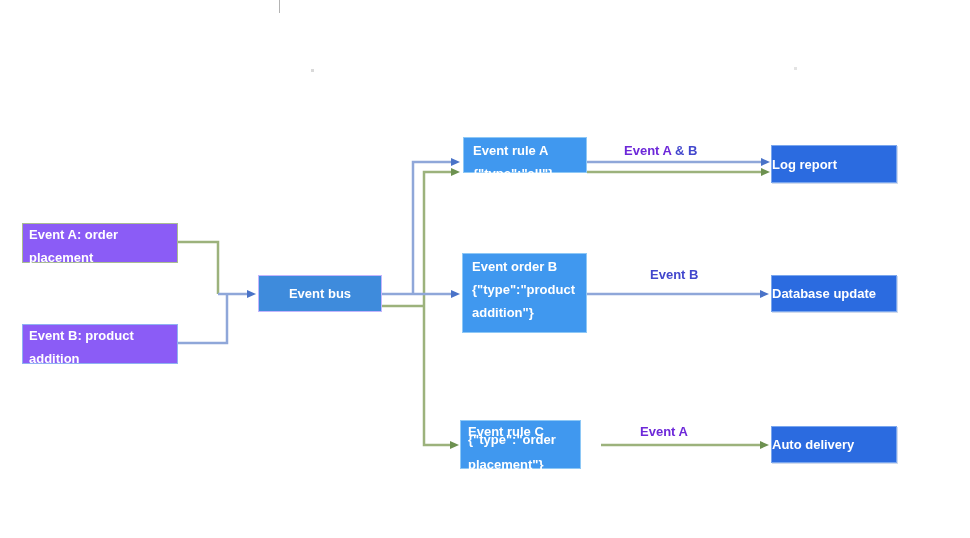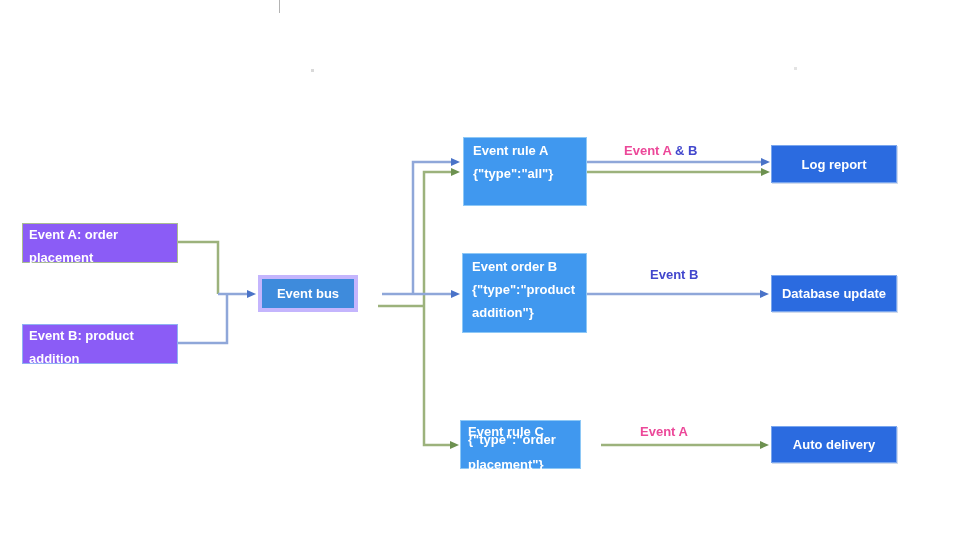--- a/index.html
+++ b/index.html
@@ -45,62 +45,62 @@
   }
   .src-b {
     left: 22px; top: 324px;
     background: #8b5cf6;
     border: 1px solid #8fb2f2;
   }
 
   
   .bus {
     left: 258px; top: 275px;
-    width: 100px; height: 37px;
+    width: 124px; height: 37px;
     background: #3e8bdc;
-    border: 4px solid #c4b5fd;
+    border: 1px solid #c4b5fd;
     display: flex; align-items: center; justify-content: center;
   }
 
   
   .rule {
     background: #4098ef;
     border: 1px solid #8ec8f6;
     padding: 6px 0 0 9px;
   }
   .rule .ln { margin-bottom: 10px; }
-  .rule-a { left: 463px; top: 137px; width: 124px; height: 69px; }
+  .rule-a { left: 463px; top: 137px; width: 124px; height: 36px; }
   .rule-b { left: 462px; top: 253px; width: 125px; height: 80px; }
   .rule-c { left: 460px; top: 420px; width: 121px; height: 49px; padding: 0; }
   .rule-c .ln { position: absolute; left: 7px; margin: 0; }
   .rule-c .ln1 { top: 4px; }
   .rule-c .ln2 { top: 12px; }
   .rule-c .ln3 { top: 37px; }
 
   
   .target {
     width: 126px; height: 37px;
     background: #2b6be0;
     border: 1px solid #7aa6ee;
-    display: flex; align-items: center; justify-content: center;
+    display: flex; align-items: center; 
     box-shadow: 1px 1px 0 rgba(120,150,200,0.35);
   }
   .target-log      { left: 771px; top: 145px; height: 38px; }
   .target-database { left: 771px; top: 275px; }
   .target-auto     { left: 771px; top: 426px; }
 
   
   .edge-label {
     position: absolute;
     z-index: 3;
     font-weight: 700;
     font-size: 13px;
     white-space: nowrap;
   }
-  .lbl-green { color: #ec4899; }
+  .lbl-green { color: #6d28d9; }
   .lbl-blue  { color: #4247cd; }
   .lbl-ab { left: 624px; top: 143px; }
   .lbl-b  { left: 650px; top: 267px; }
   .lbl-a  { left: 640px; top: 424px; }
 
   
   .artifact { position: absolute; z-index: 1; background: #bfbfbf; }
   .artifact-line { left: 279px; top: 0; width: 1px; height: 13px; background: #b3b3b3; }
   .artifact-dot1 { left: 311px; top: 69px; width: 3px; height: 3px; background: #d9d9d9; }
   .artifact-dot2 { left: 794px; top: 67px; width: 3px; height: 3px; background: #e3e3e3; }

